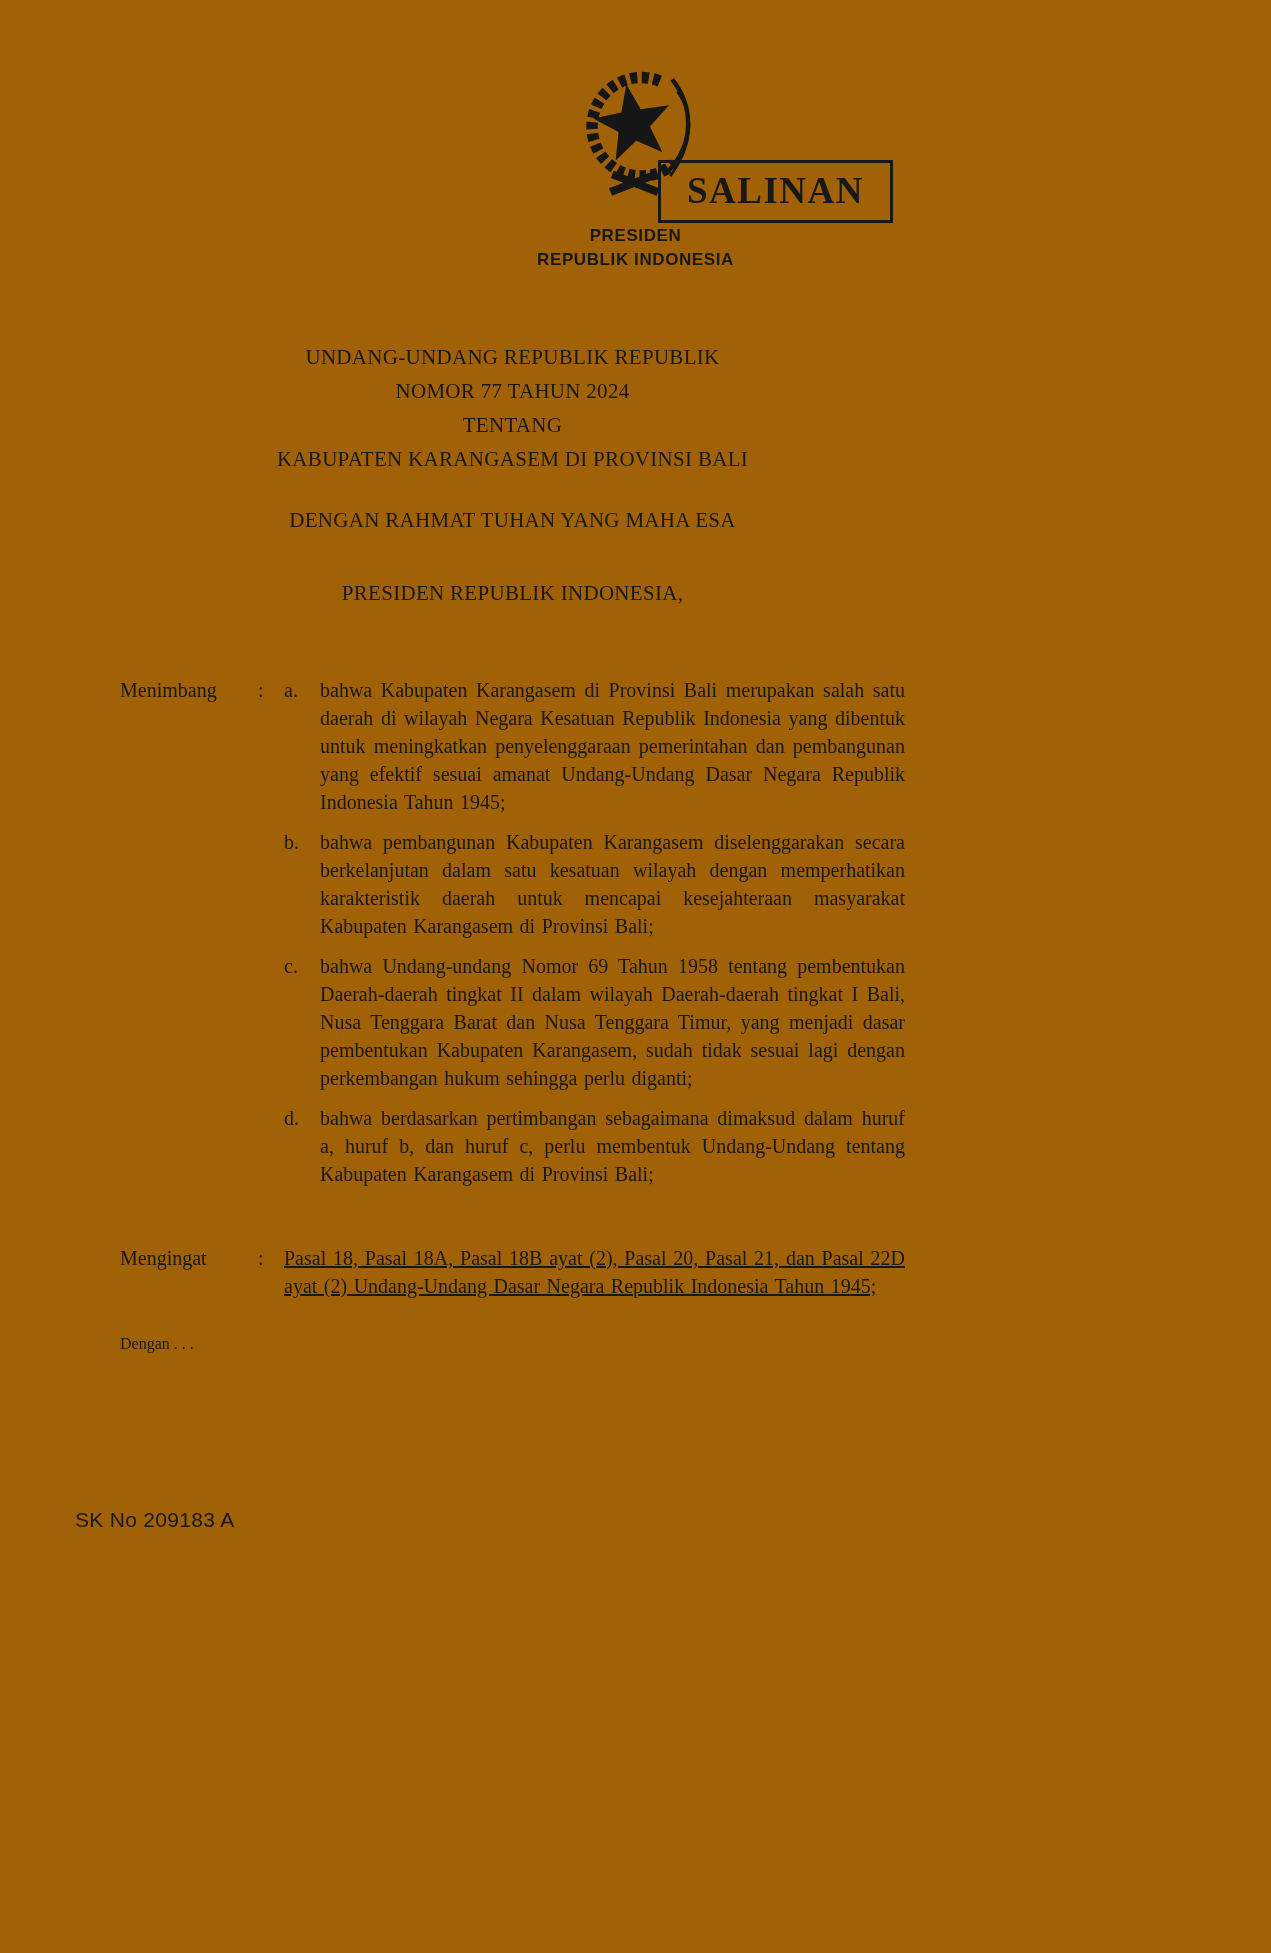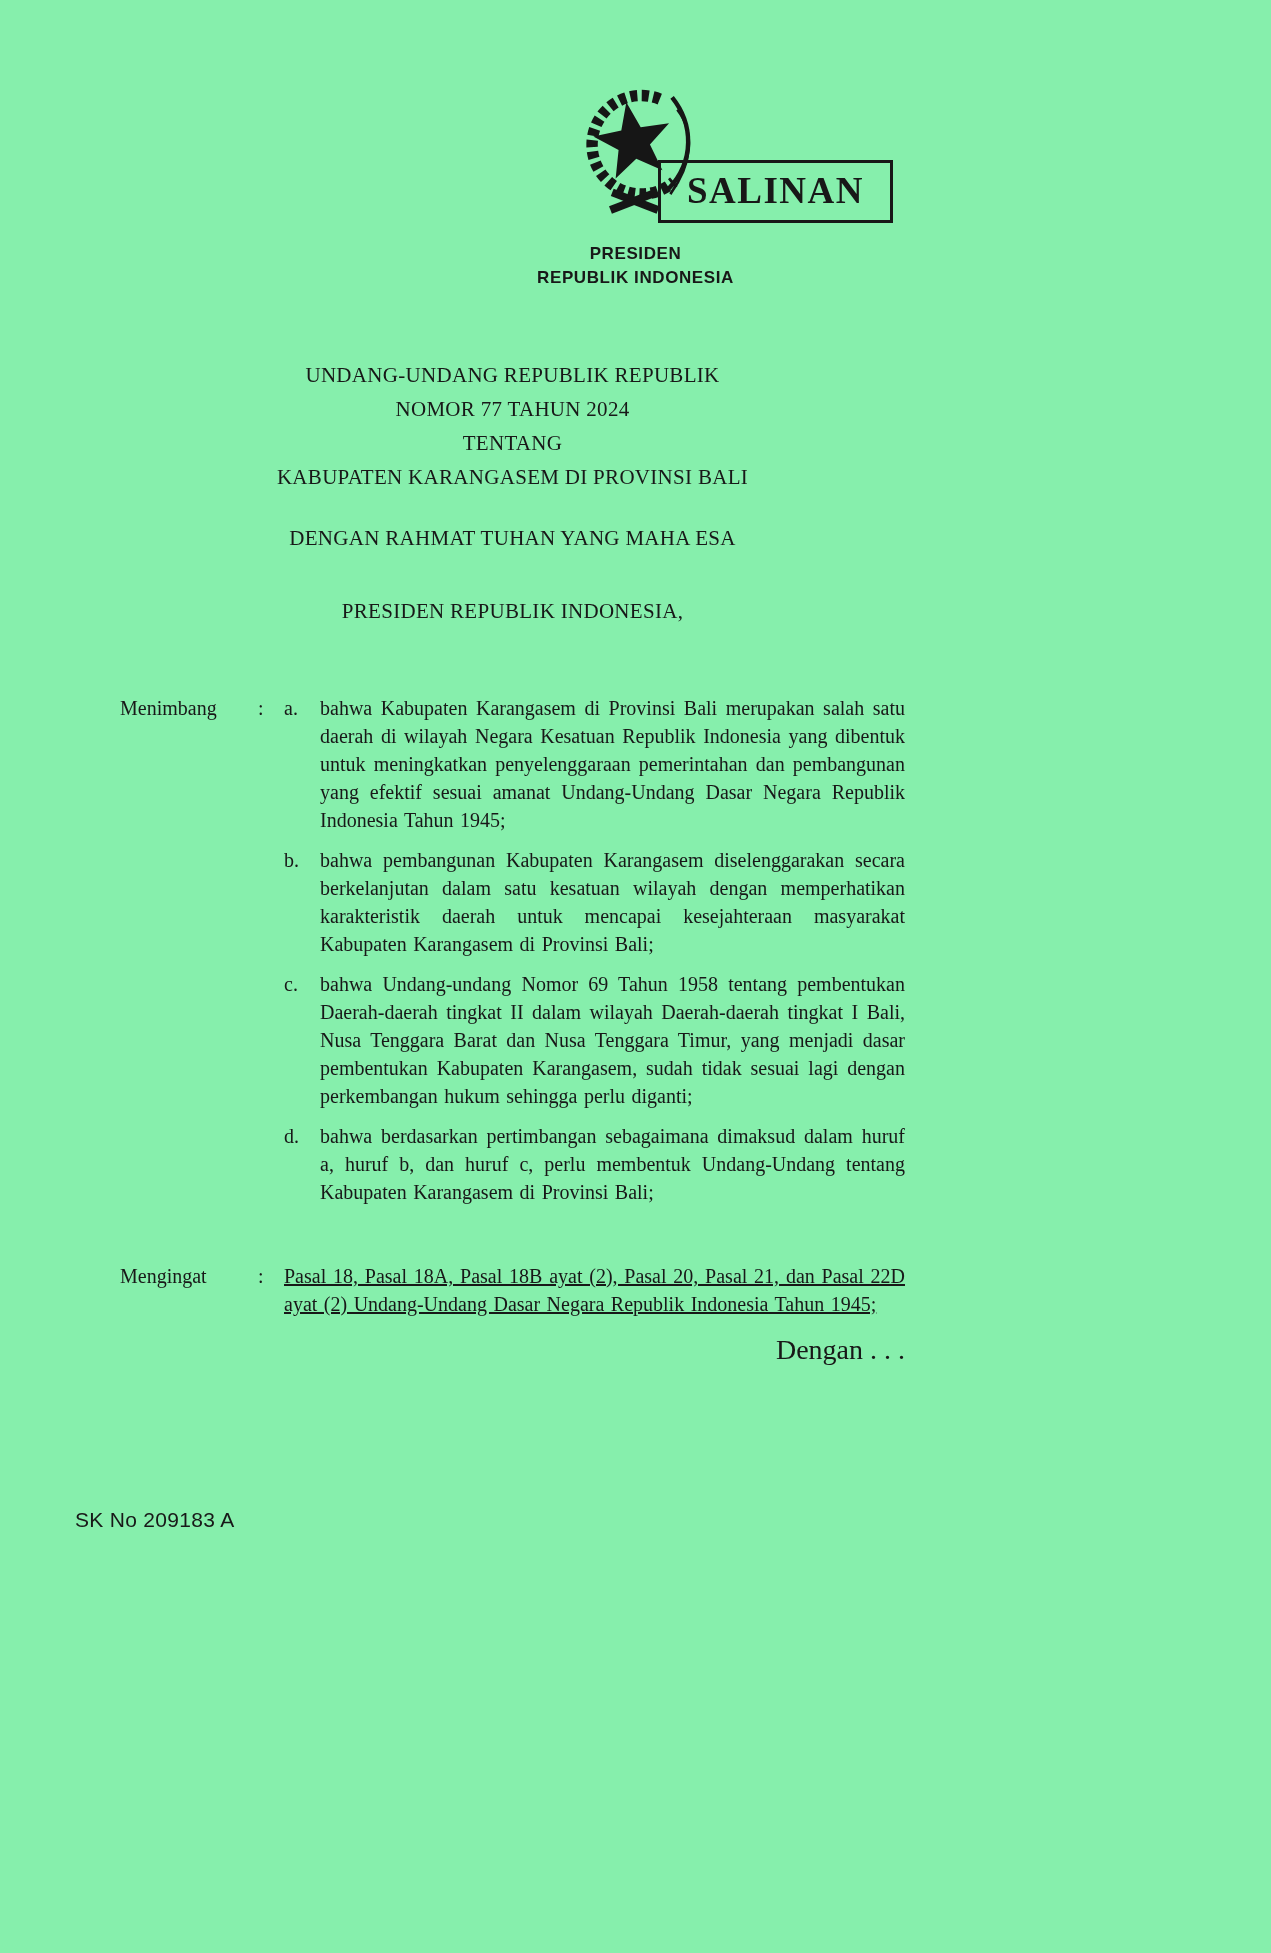--- a/index.html
+++ b/index.html
@@ -2,21 +2,21 @@
 <html><head>
 <meta charset="utf-8">
 <style>
   * { margin: 0; padding: 0; box-sizing: border-box; }
   html, body { background: #ffffff; }
   .page {
     position: relative;
     width: 1271px;
     height: 1953px;
     margin: 0 auto;
-    background: #86efac;
+    background: #a16207;
     color: #181818;
     font-family: "Liberation Serif", "DejaVu Serif", serif;
     overflow: hidden;
   }
   .content {
     width: 785px;
     margin-left: 120px;
   }
   
   .stamp {
@@ -25,21 +25,21 @@
     right: 378px;
     border: 3px solid #181818;
     padding: 6px 26px 8px 26px;
     font-size: 37px;
     font-weight: bold;
     letter-spacing: 1.5px;
     font-family: "Liberation Serif", serif;
   }
   
   .masthead {
-    padding-top: 76px;
+    padding-top: 58px;
     text-align: center;
   }
   .emblem-wrap { display: inline-block; }
   .masthead-title {
     margin-top: 12px;
     font-family: "Liberation Sans", "DejaVu Sans", sans-serif;
     font-weight: bold;
     font-size: 17px;
     line-height: 24px;
     letter-spacing: 0.6px;
@@ -83,23 +83,23 @@
     text-align: justify;
     word-spacing: 1.5px;
   }
   .single-para {
     flex: 1;
     text-align: justify;
     word-spacing: 1.5px;
     text-decoration: underline;
   }
   .catchword {
-    margin-top: 16px;
-    text-align: right;
-    font-size: 28px;
+    margin-top: 35px;
+    text-align: left;
+    font-size: 16px;
   }
   .footer-code {
     position: absolute;
     left: 75px;
     top: 1508px;
     font-family: "Liberation Sans", "DejaVu Sans", sans-serif;
     font-size: 21px;
     letter-spacing: 0.3px;
     text-align: center;
   }

